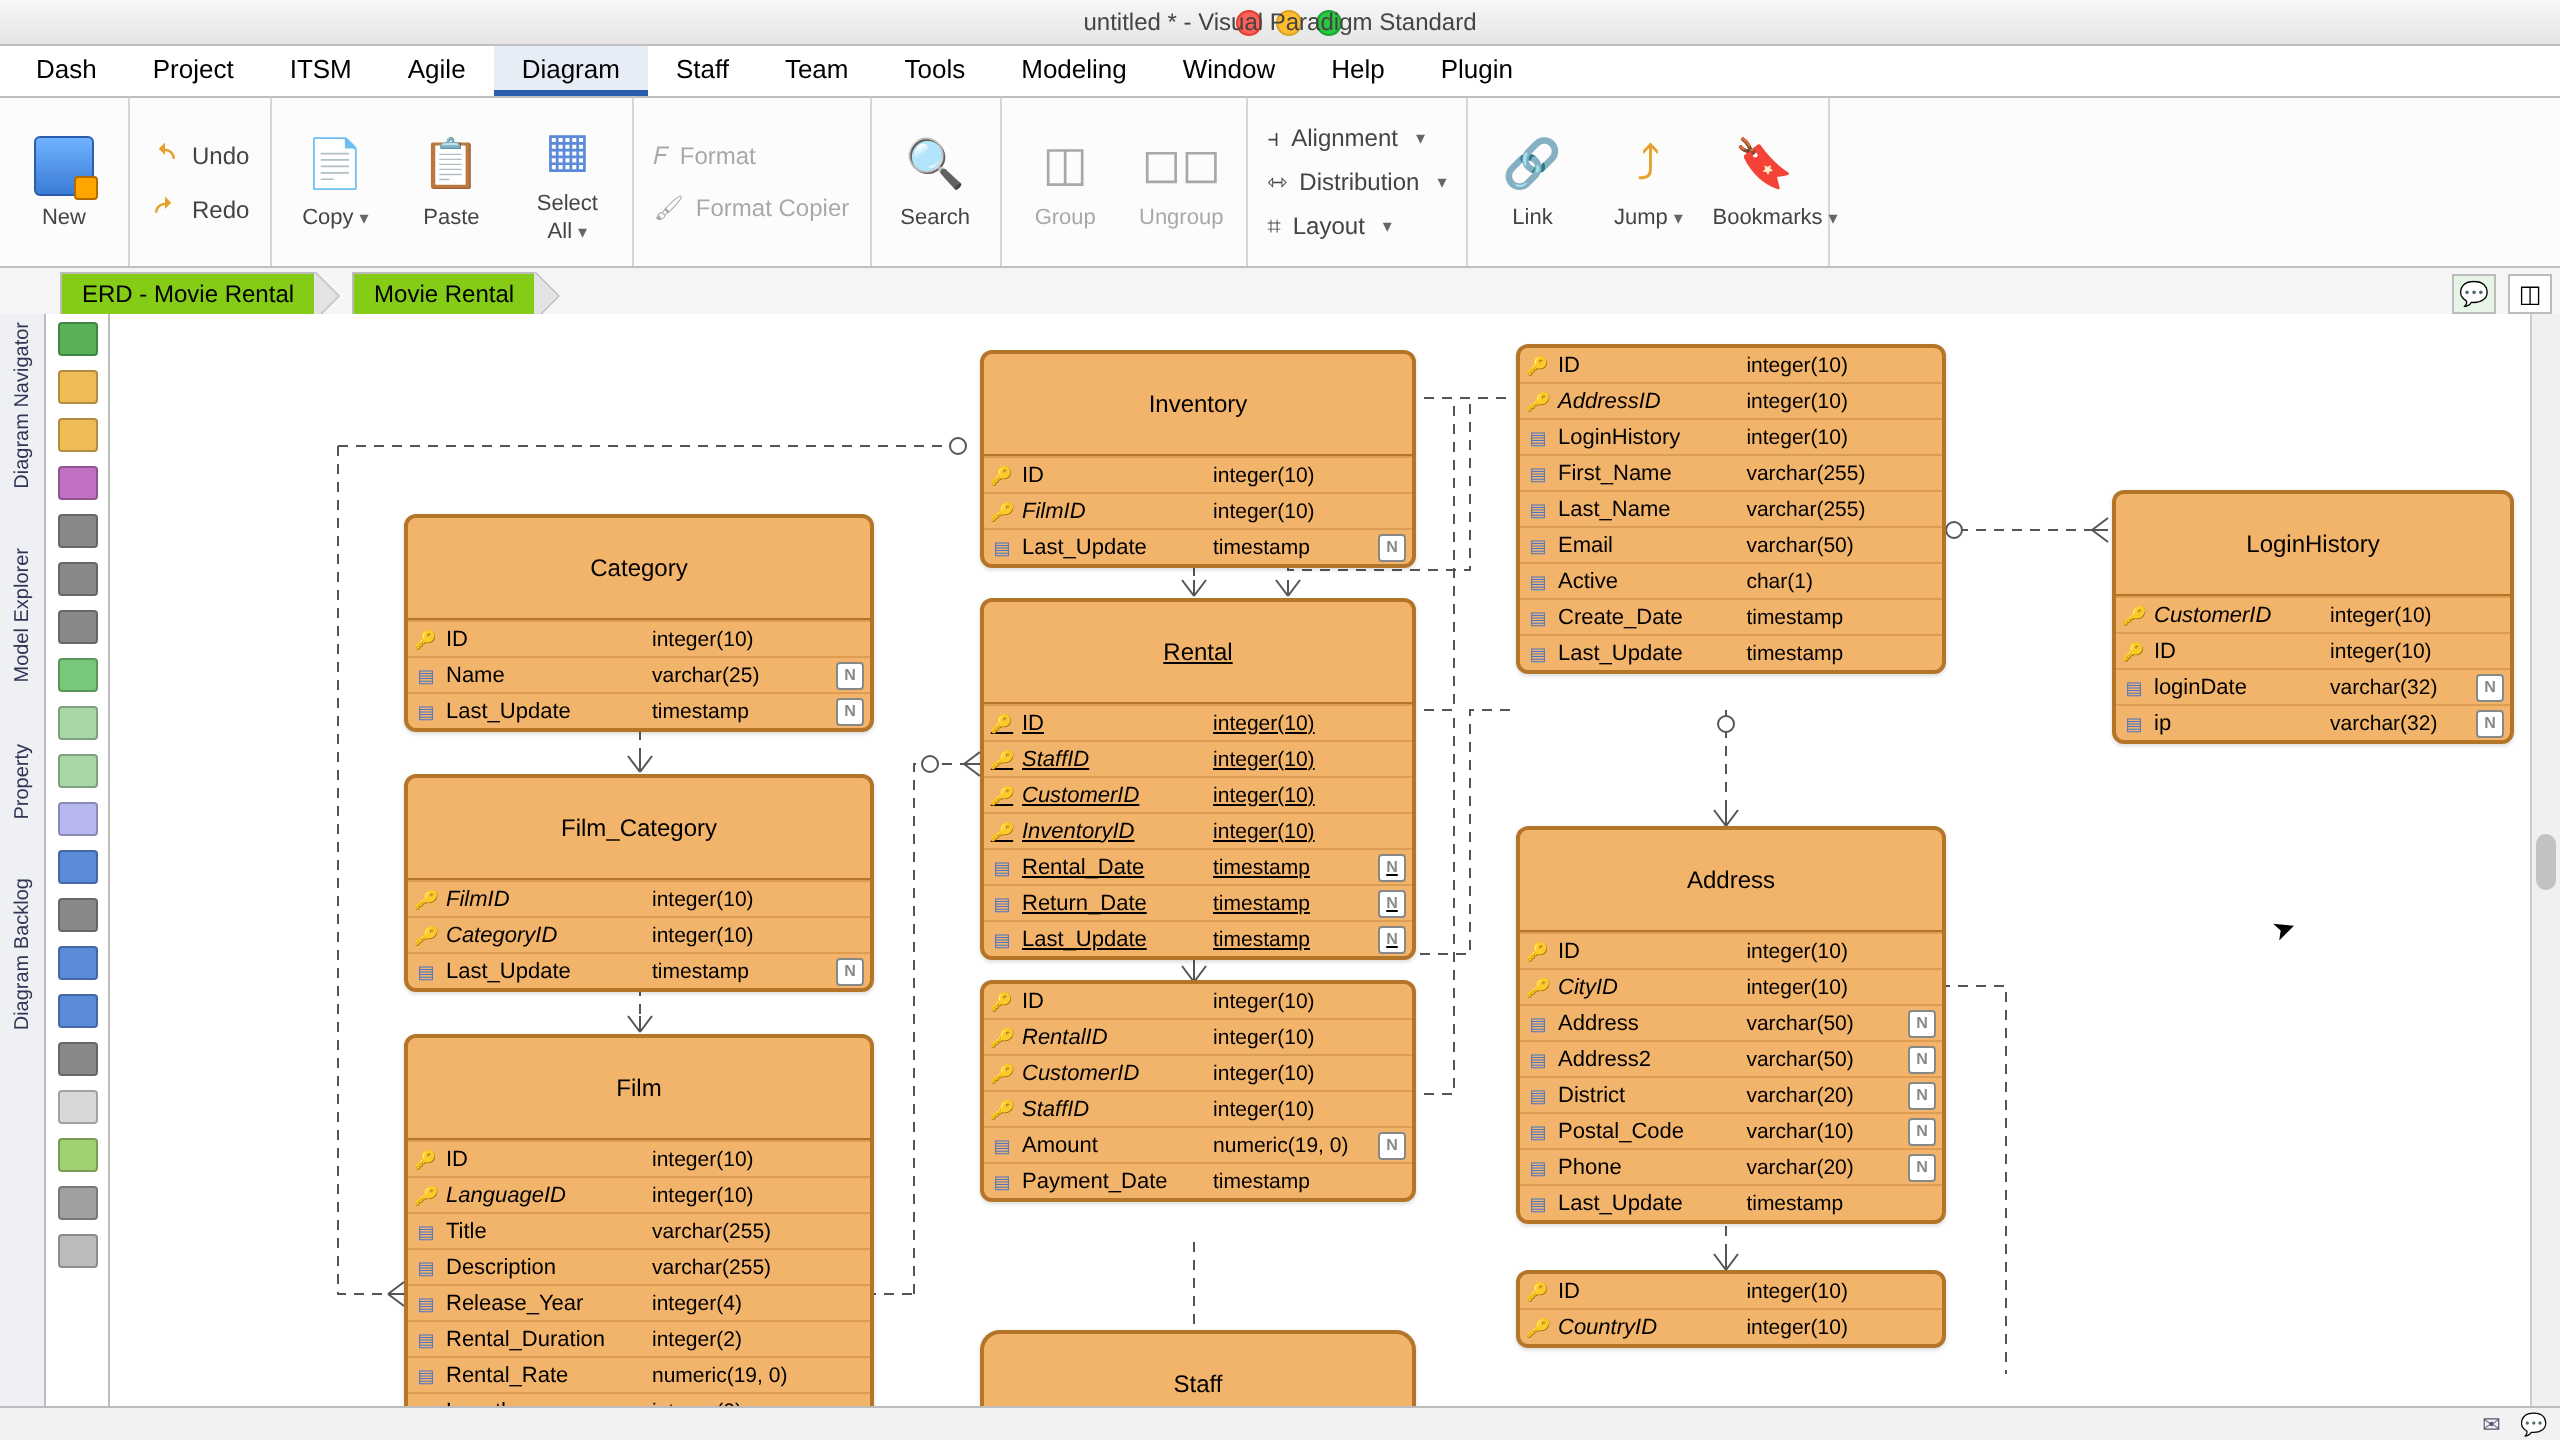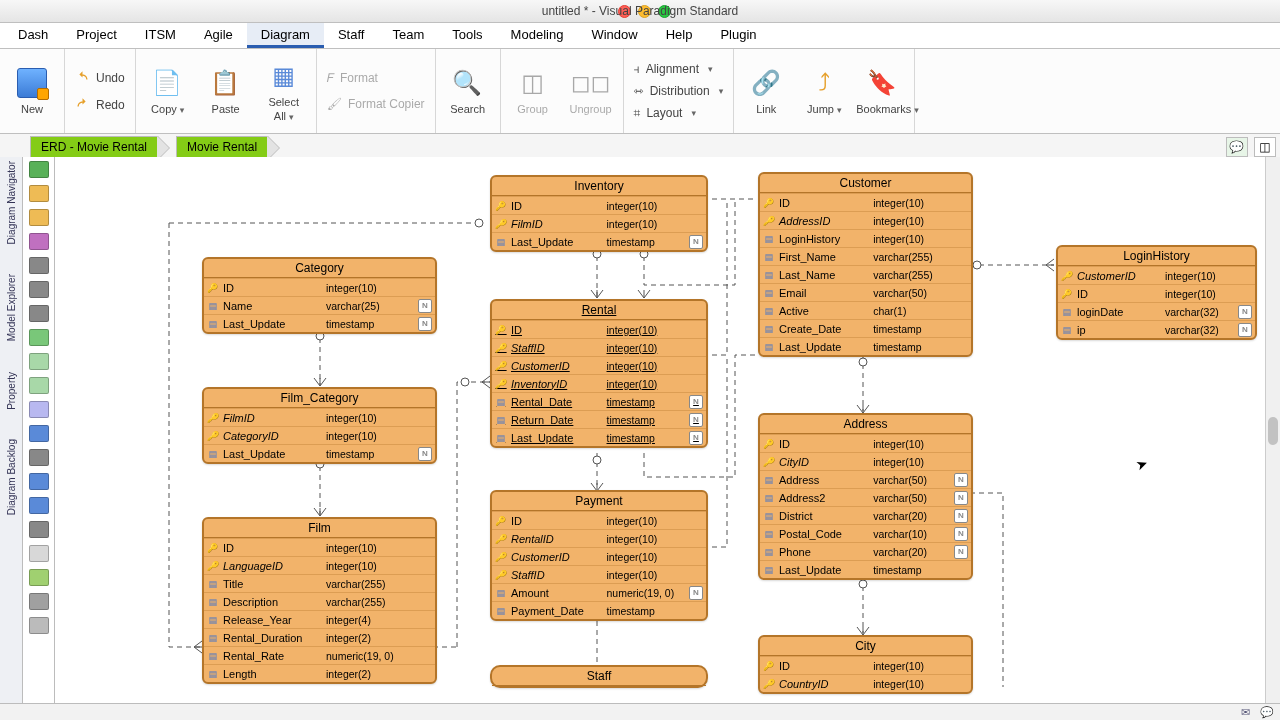--- a/index.html
+++ b/index.html
@@ -44,21 +44,21 @@
   .toolpal span{width:18px;height:15px;display:block;border-radius:2px}
 
   
   .canvas-wrap{flex:1;position:relative;background:#fff;overflow:hidden}
   .vscroll{position:absolute;right:0;top:0;bottom:0;width:14px;background:#f0f0f0;border-left:1px solid #ccc}
   .vthumb{position:absolute;right:2px;top:260px;width:10px;height:28px;background:#c2c2c2;border-radius:5px}
   .status{position:absolute;left:0;right:0;bottom:0;height:16px;background:#f2f2f2;border-top:1px solid #bcbcbc;display:flex;justify-content:flex-end;align-items:center;gap:10px;padding-right:6px;font-size:11px;color:#557}
 
   
   .entity{position:absolute;background:#f2b36a;border:2px solid #b47529;border-radius:6px;box-shadow:0 1px 2px rgba(0,0,0,.15);font-size:11px;pointer-events:none}
-  .entity .head{text-align:center;font-size:12px;padding:2px 0;border-bottom:1px solid #b47529}
+  .entity .head{text-align:center;font-size:12px;padding:18px 0;border-bottom:1px solid #b47529}
   .entity .row{display:flex;align-items:center;height:17px;padding:0 3px;gap:4px;border-top:1px solid rgba(180,117,41,.35)}
   .entity .row:first-of-type{border-top:none}
   .entity .ic{width:12px;height:12px;display:flex;align-items:center;justify-content:center;font-size:9px}
   .pk{color:#b8860b}
   .fk{color:#b8860b;font-style:italic}
   .col-n{flex:0 0 44%}
   .col-t{flex:1;font-size:10.5px}
   .nul{width:12px;height:12px;background:#fff;border:1px solid #888;color:#888;font-size:8px;font-weight:bold;text-align:center;line-height:11px;border-radius:2px}
 
   
@@ -334,21 +334,20 @@
           <span class="col-t">integer(10)</span>
         </div>
         <div class="row">
           <span class="ic" style="color:#4a76c7">▤</span>
           <span class="col-n">Last_Update</span>
           <span class="col-t">timestamp</span>
           <span class="nul">N</span>
         </div>
       </div>
       <div class="entity" style="left: 703px; top: 15px; width: 211px;">
-        <div class="head">Customer</div>
         <div class="row">
           <span class="ic pk">🔑</span>
           <span class="col-n">ID</span>
           <span class="col-t">integer(10)</span>
         </div>
         <div class="row">
           <span class="ic fk">🔑</span>
           <span class="col-n" style="font-style:italic">AddressID</span>
           <span class="col-t">integer(10)</span>
         </div>
@@ -535,21 +534,20 @@
           <span class="col-t">varchar(20)</span>
           <span class="nul">N</span>
         </div>
         <div class="row">
           <span class="ic" style="color:#4a76c7">▤</span>
           <span class="col-n">Last_Update</span>
           <span class="col-t">timestamp</span>
         </div>
       </div>
       <div class="entity" style="left: 435px; top: 333px; width: 214px;">
-        <div class="head">Payment</div>
         <div class="row">
           <span class="ic pk">🔑</span>
           <span class="col-n">ID</span>
           <span class="col-t">integer(10)</span>
         </div>
         <div class="row">
           <span class="ic fk">🔑</span>
           <span class="col-n" style="font-style:italic">RentalID</span>
           <span class="col-t">integer(10)</span>
         </div>
@@ -612,21 +610,20 @@
           <span class="col-n">Rental_Rate</span>
           <span class="col-t">numeric(19, 0)</span>
         </div>
         <div class="row">
           <span class="ic" style="color:#4a76c7">▤</span>
           <span class="col-n">Length</span>
           <span class="col-t">integer(2)</span>
         </div>
       </div>
       <div class="entity" style="left: 703px; top: 478px; width: 211px;">
-        <div class="head">City</div>
         <div class="row">
           <span class="ic pk">🔑</span>
           <span class="col-n">ID</span>
           <span class="col-t">integer(10)</span>
         </div>
         <div class="row">
           <span class="ic fk">🔑</span>
           <span class="col-n" style="font-style:italic">CountryID</span>
           <span class="col-t">integer(10)</span>
         </div>

